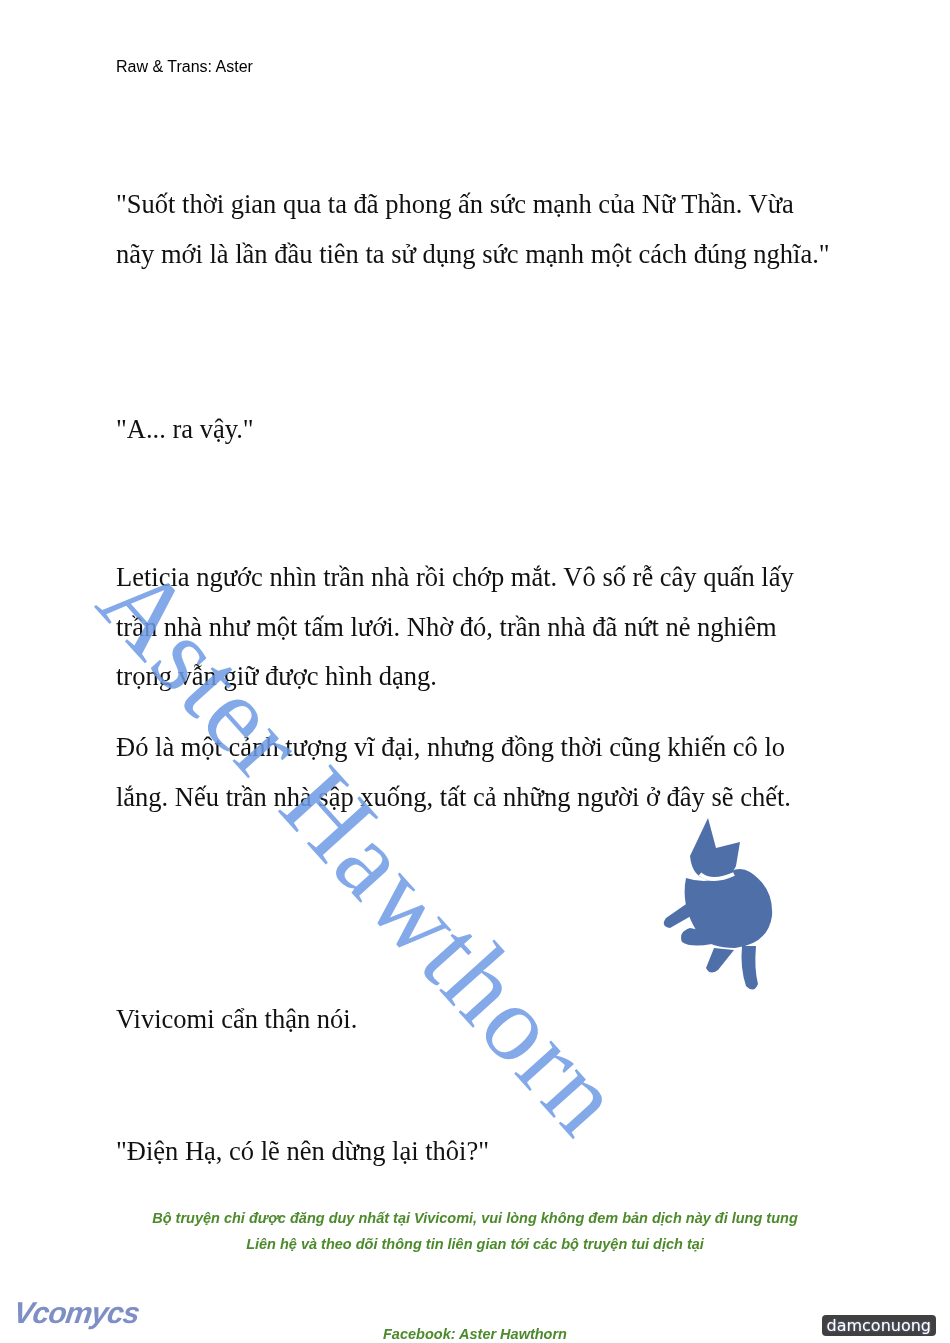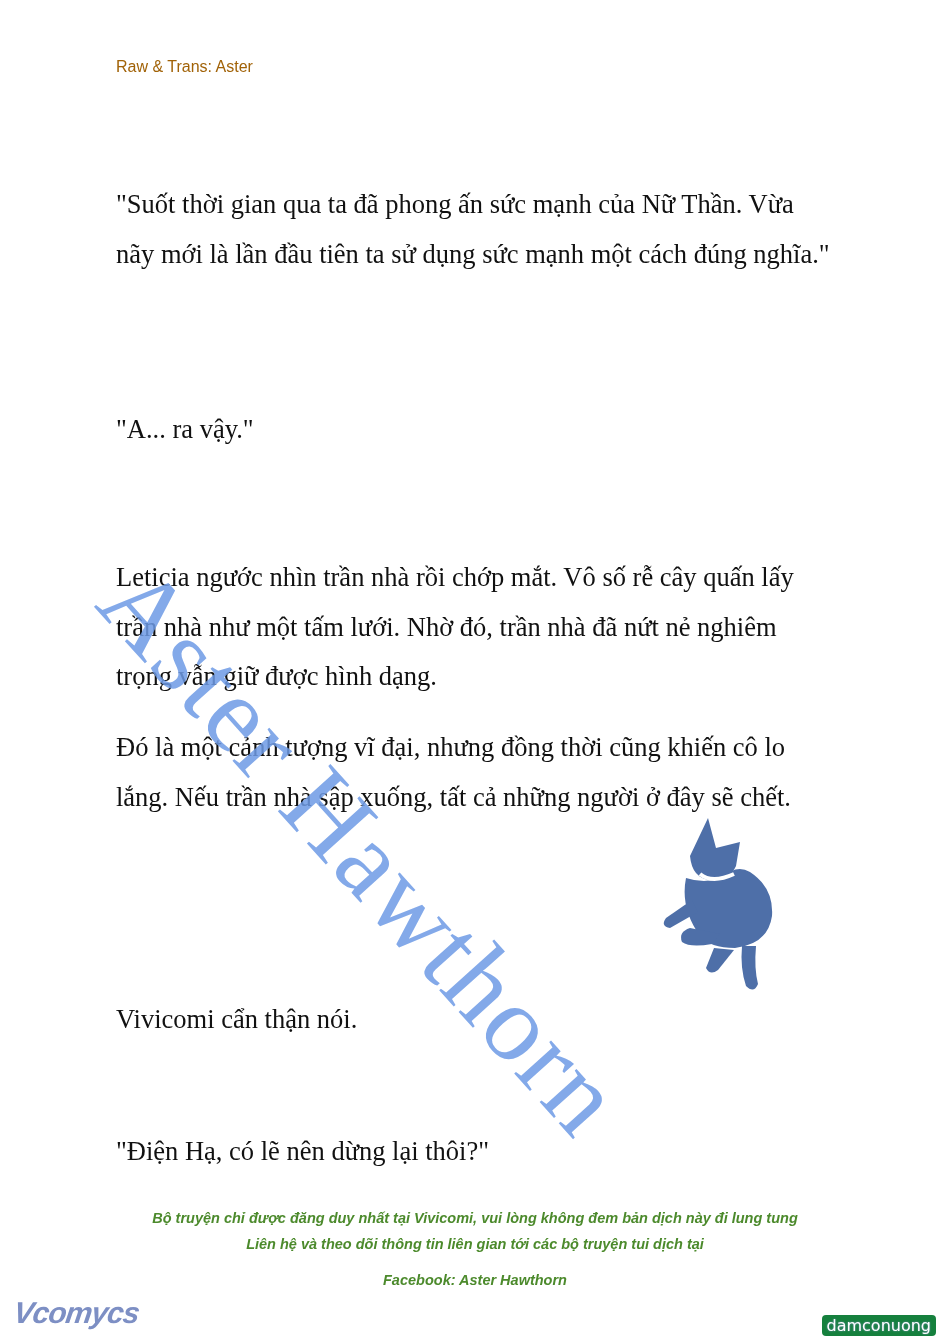--- a/index.html
+++ b/index.html
@@ -1,24 +1,24 @@
 <!DOCTYPE html>
 <html><head>
 <meta charset="utf-8">
 <style>
   html, body { margin:0; padding:0; background:#ffffff; }
   body { width:950px; height:1343px; position:relative; overflow:hidden; }
-  .header { position:absolute; left:116px; top:58px; font-family:"Liberation Sans", sans-serif; font-size:16px; color:#a16207; }
+  .header { position:absolute; left:116px; top:58px; font-family:"Liberation Sans", sans-serif; font-size:16px; color:#000000; }
   .para { position:absolute; left:116px; width:720px; font-family:"Liberation Serif", serif; font-size:26.5px; line-height:49.5px; color:#111; margin:0; }
   .wm { position:absolute; left:120px; top:520px; font-family:"Liberation Serif", serif; font-size:108px; color:#6e9be6; opacity:0.85; transform:rotate(48deg); transform-origin:left center; white-space:nowrap; pointer-events:none; letter-spacing:2px;
         -webkit-text-stroke:0; }
   .cat { position:absolute; left:650px; top:808px; width:140px; height:190px; }
   .notice { position:absolute; left:0; width:950px; text-align:center; font-family:"Liberation Sans", sans-serif; font-style:italic; font-weight:bold; font-size:14.5px; color:#4c8a2c; }
   .logo-left { position:absolute; left:14px; top:1296px; font-family:"Liberation Sans", sans-serif; font-style:italic; font-weight:bold; font-size:30px; color:#7d8fc4; letter-spacing:-1px; transform:skewX(-8deg); }
-  .logo-right { position:absolute; right:14px; top:1315px; font-family:"DejaVu Sans", sans-serif; font-size:16px; color:#ffffff; background:#15803d; padding:1px 5px; border-radius:4px; text-shadow:0 0 2px #7f93c9; }
+  .logo-right { position:absolute; right:14px; top:1315px; font-family:"DejaVu Sans", sans-serif; font-size:16px; color:#ffffff; background:#404040; padding:1px 5px; border-radius:4px; text-shadow:0 0 2px #7f93c9; }
 </style>
 </head>
 <body>
 
 <div class="header">Raw &amp; Trans: Aster</div>
 
 <p class="para" style="top:180px">"Suốt thời gian qua ta đã phong ấn sức mạnh của Nữ Thần. Vừa nãy mới là lần đầu tiên ta sử dụng sức mạnh một cách đúng nghĩa."</p>
 <p class="para" style="top:405px">"A... ra vậy."</p>
 <p class="para" style="top:553px">Leticia ngước nhìn trần nhà rồi chớp mắt. Vô số rễ cây quấn lấy trần nhà như một tấm lưới. Nhờ đó, trần nhà đã nứt nẻ nghiêm trọng vẫn giữ được hình dạng.</p>
 <p class="para" style="top:723px">Đó là một cảnh tượng vĩ đại, nhưng đồng thời cũng khiến cô lo lắng. Nếu trần nhà sập xuống, tất cả những người ở đây sẽ chết.</p>
@@ -39,16 +39,16 @@
     <path d="M40 120 Q28 124 32 134 Q40 140 62 136 L70 126 Z"></path>
     <path d="M64 140 L56 160 Q60 168 68 162 L84 142 Z"></path>
 
     <path d="M92 138 Q90 160 96 178 Q104 186 108 176 Q104 160 106 138 Z"></path>
   </g>
   <path d="M50 66 Q62 76 84 66" stroke="#ffffff" stroke-width="4" fill="none"></path>
 </svg>
 
 <div class="notice" style="top:1210px">Bộ truyện chỉ được đăng duy nhất tại Vivicomi, vui lòng không đem bản dịch này đi lung tung</div>
 <div class="notice" style="top:1236px">Liên hệ và theo dõi thông tin liên gian tới các bộ truyện tui dịch tại</div>
-<div class="notice" style="top:1272px">Facebook: Aster Hawthorn</div>
+<div class="notice" style="top:1326px">Facebook: Aster Hawthorn</div>
 
 <div class="logo-left">Vcomycs</div>
 <div class="logo-right">damconuong</div>
 
 </body></html>

